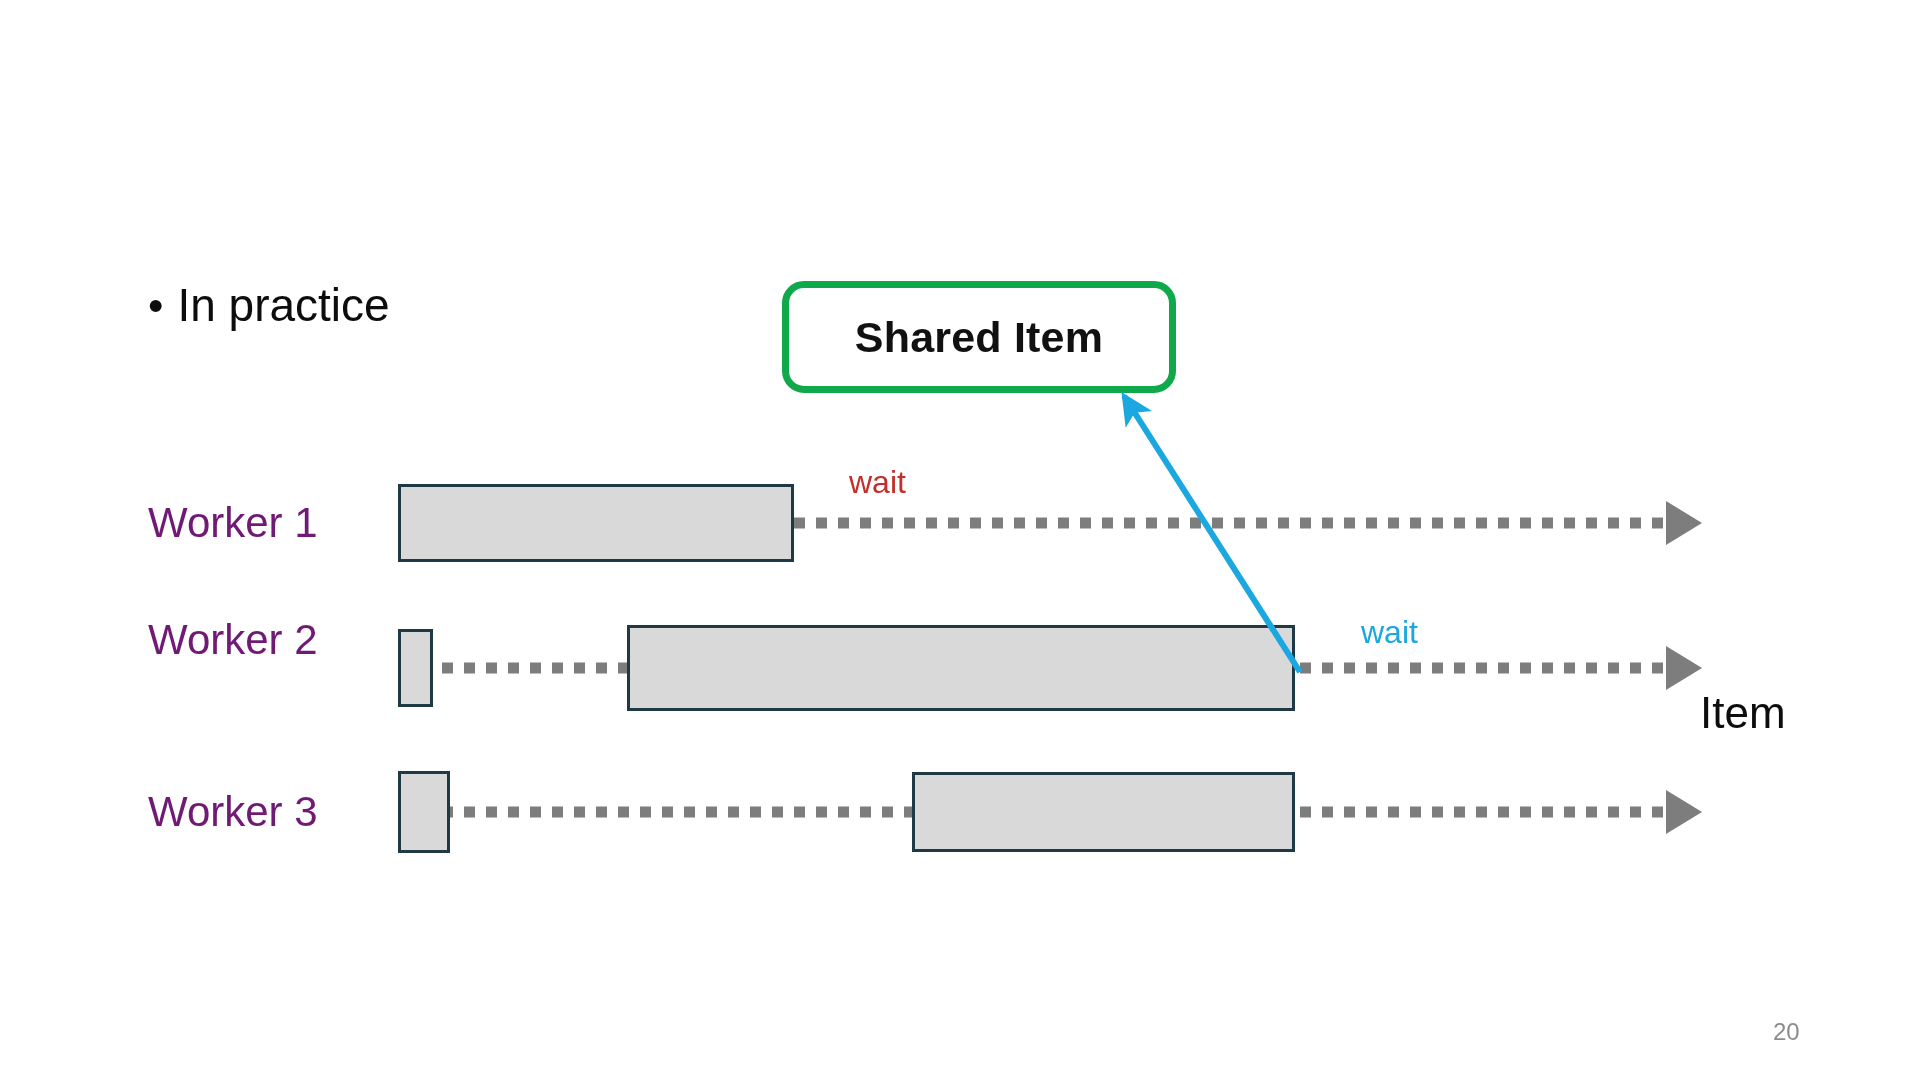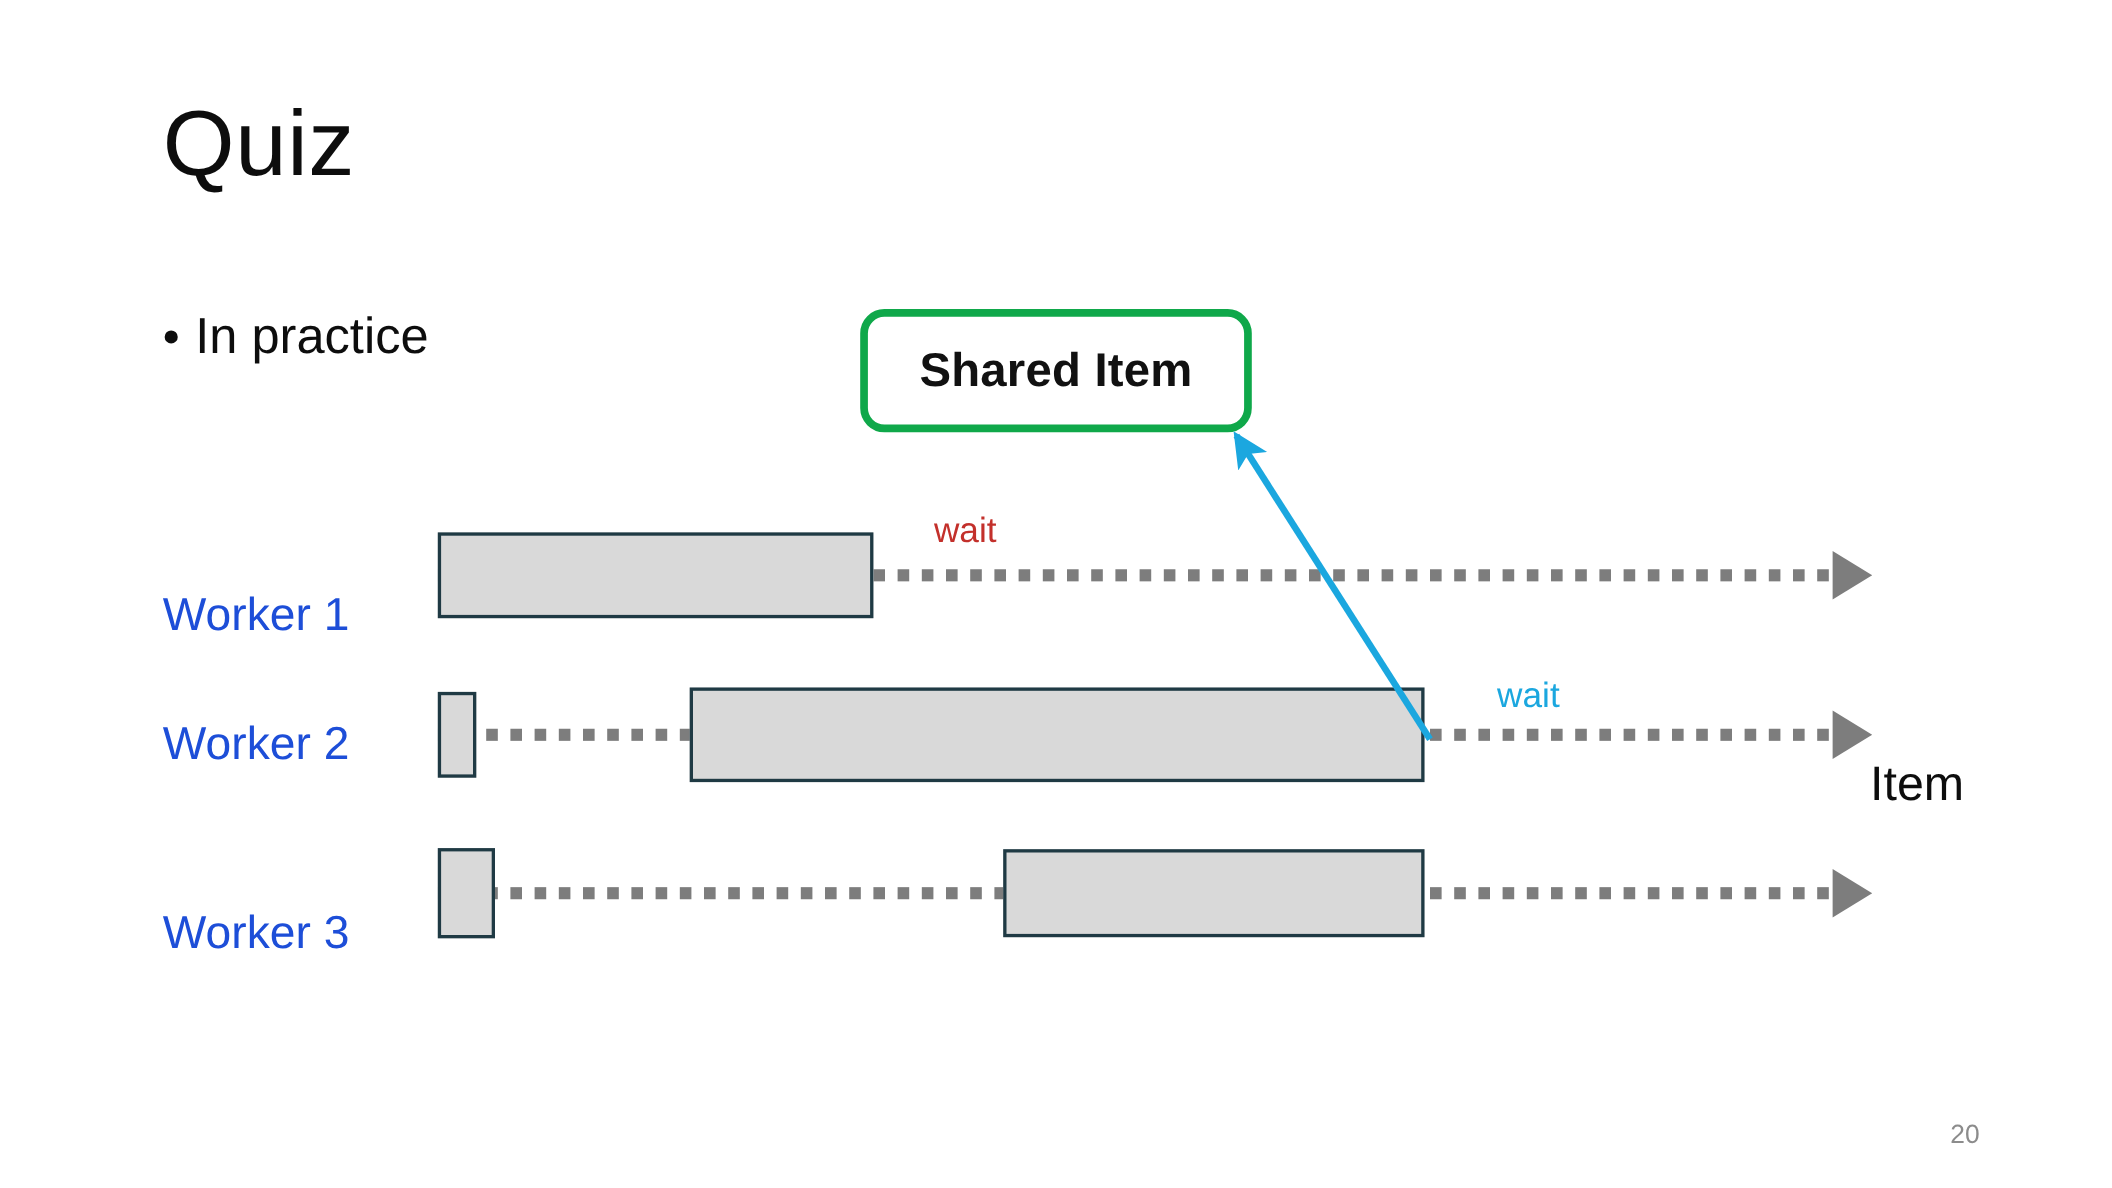--- a/index.html
+++ b/index.html
@@ -52,21 +52,21 @@
     line-height: 1;
     font-weight: 300;
     color: #0d0d0d;
   }
 
   
   #shared-item-box {
     position: absolute;
     left: 782px;
     top: 281px;
-    width: 356px;
+    width: 394px;
     height: 112px;
     box-sizing: border-box;
     border: 7px solid #0FA84A;
     border-radius: 22px;
     background: #ffffff;
     display: flex;
     align-items: center;
     justify-content: center;
   }
   #shared-item-label {
@@ -76,24 +76,23 @@
     letter-spacing: 0.2px;
     white-space: nowrap;
   }
 
   
   .row-label {
     position: absolute;
     left: 148px;
     font-size: 42px;
     font-weight: 300;
-    color: #1d4ed8;
-    white-space: nowrap;
-    transform: translateY(-50%);
-    margin-top: 36px;
+    color: #701a75;
+    white-space: nowrap;
+    transform: translateY(-50%);
   }
 
   
   .timeline-line {
     position: absolute;
     height: 11px;
     transform: translateY(-50%);
     background-image: linear-gradient(to right, #7d7d7d 0px, #7d7d7d 11px, transparent 11px, transparent 22px);
     background-size: 22px 11px;
     background-repeat: repeat-x;
@@ -158,21 +157,20 @@
     width: 1920px;
     height: 1080px;
     pointer-events: none;
   }
 </style>
 </head>
 <body>
 
 <div id="slide">
 
-  <div id="slide-title">Quiz</div>
 
   <div id="bullet-row">
     <span class="bullet-dot">•</span>
     <span class="bullet-text">In practice</span>
   </div>
 
   <div id="shared-item-box">
     <span id="shared-item-label">Shared Item</span>
   </div>
 

